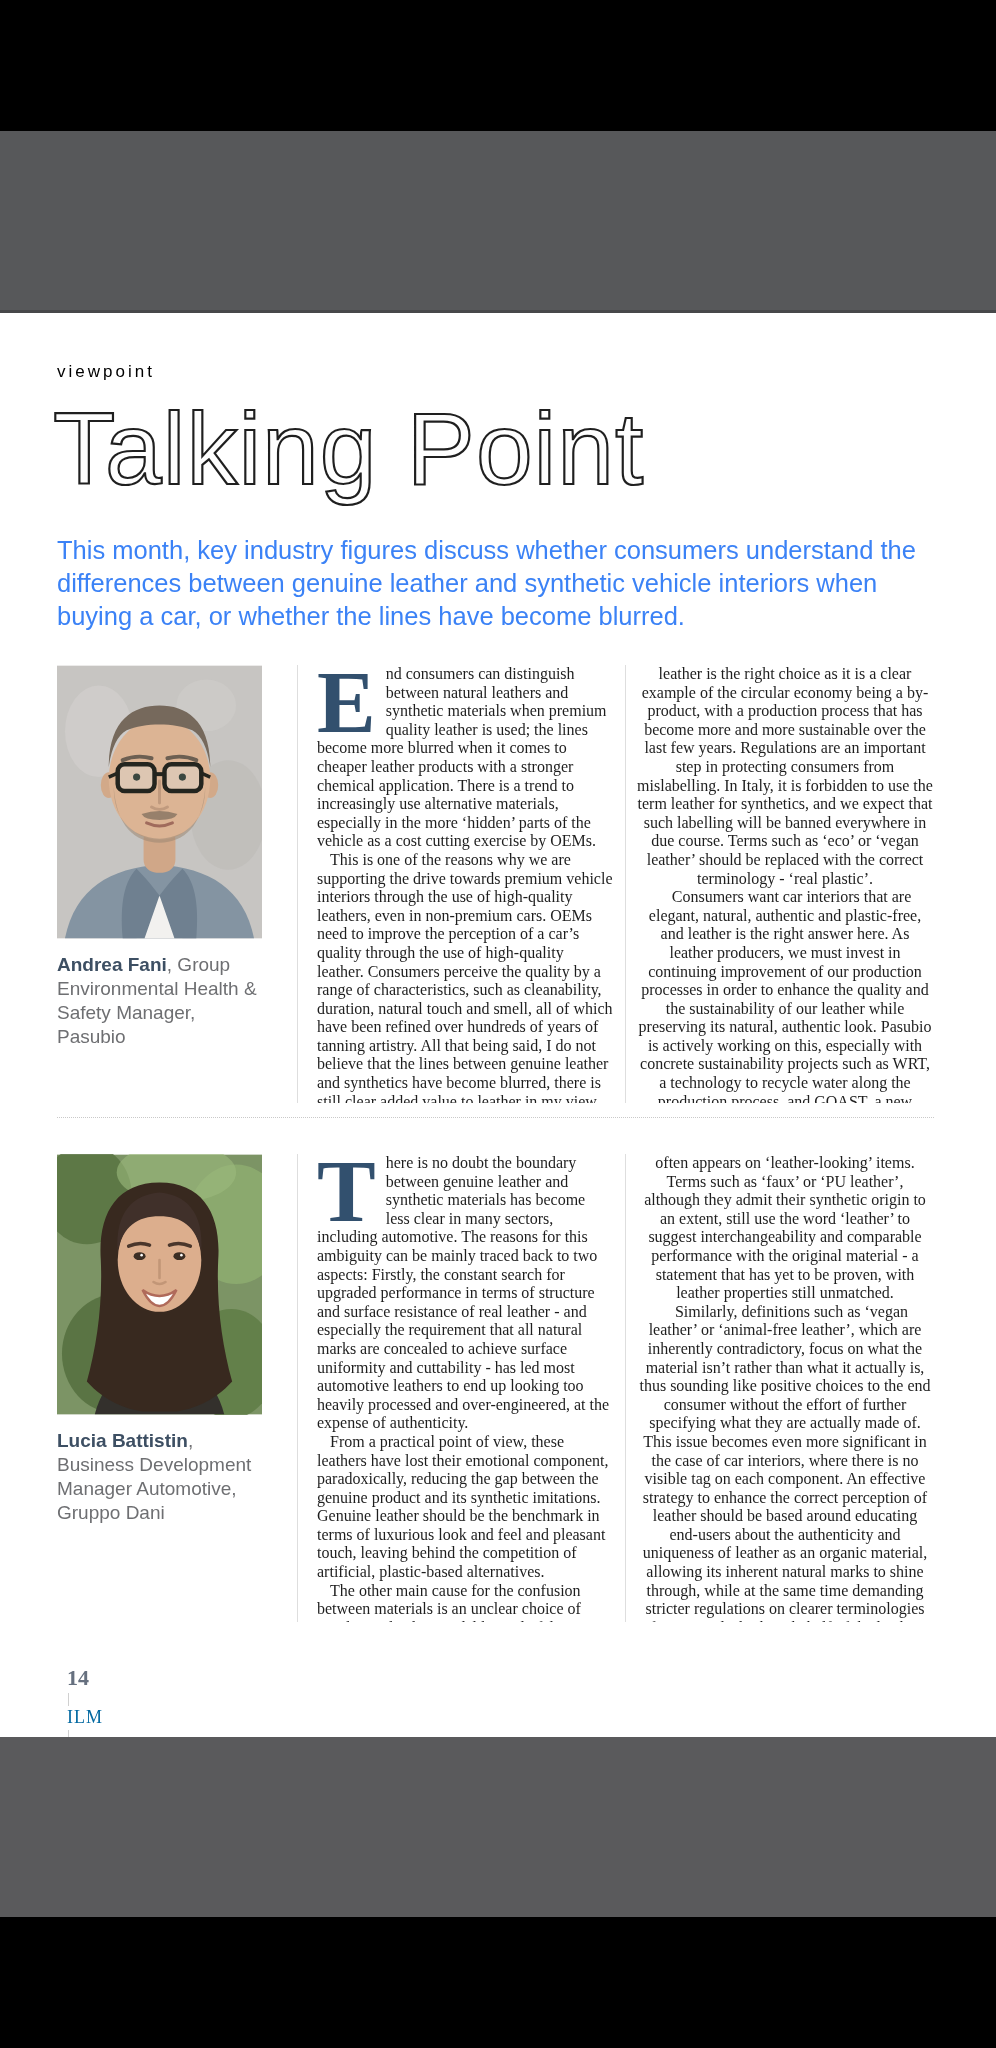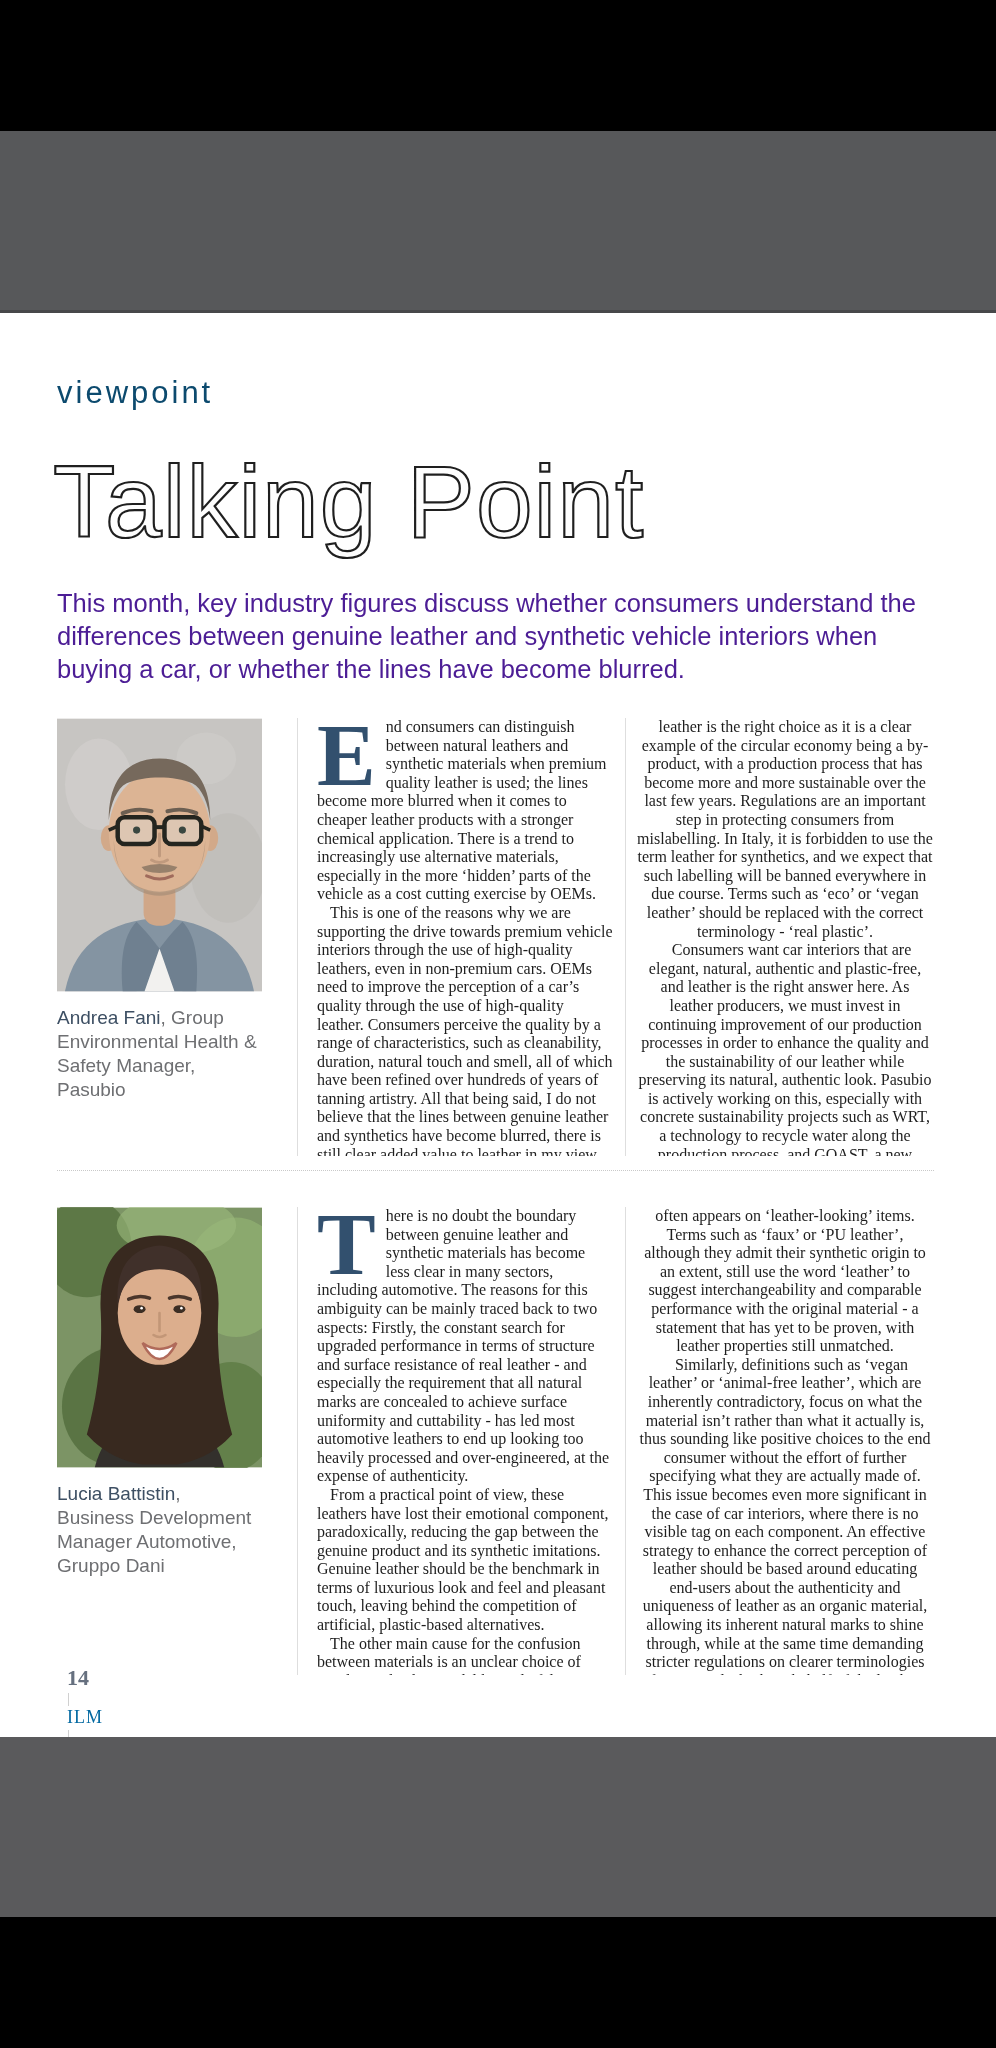--- a/index.html
+++ b/index.html
@@ -12,39 +12,39 @@
   .bar-black.bottom{top:1917px;height:131px;}
   .band-gray{position:absolute;left:0;width:996px;background:#57585a;}
   .band-gray.top{top:131px;height:182px;border-bottom:3px solid #47484a;box-sizing:border-box;}
   .band-gray.bottom{top:1737px;height:180px;background:#5a5a5c;}
 
   .page{
     position:absolute;top:313px;left:0;width:996px;height:1424px;
     background:#ffffff;box-sizing:border-box;padding-left:57px;overflow:hidden;
   }
   .eyebrow{
-    margin:62px 0 0 0;font-size:31px;color:#0c4a6e;letter-spacing:3px;font-weight:400;
+    margin:49px 0 0 0;font-size:17px;color:#000000;letter-spacing:3px;font-weight:400;
   }
   .page-title{
-    margin:40px 0 0 -4px;font-size:102px;line-height:1.0;font-weight:200;
+    margin:16px 0 0 -4px;font-size:102px;line-height:1.0;font-weight:200;
     color:#1c1c1c;letter-spacing:1px;white-space:nowrap;
   }
   @supports (-webkit-text-stroke: 1px #000){
     .page-title{color:#fefefe;-webkit-text-stroke:2.2px #1f1f1f;}
   }
   .standfirst{
-    margin:34px 0 0 0;width:884px;font-size:25.5px;line-height:33px;color:#4c1d95;
+    margin:34px 0 0 0;width:884px;font-size:25.5px;line-height:33px;color:#3b82f6;
   }
   .article{display:flex;margin-top:32px;height:438px;overflow:hidden;}
   .article.second{height:468px;margin-top:36px;}
   .photo-col{width:205px;flex:none;}
   .photo-frame{width:205px;line-height:0;}
   .photo-frame svg{display:block;}
   .caption{margin-top:14px;font-size:19px;line-height:24px;color:#6e6f72;}
-  .caption .name{font-weight:normal;color:#3d4f63;}
+  .caption .name{font-weight:bold;color:#3d4f63;}
   .vrule{width:1px;flex:none;background:#dedede;margin-left:35px;}
   .vrule.mid{margin-left:12px;}
   .col{
     width:296px;flex:none;margin-left:19px;
     font-family:"Liberation Serif",serif;font-size:16px;line-height:18.6px;color:#1e1e1e;
   }
   .col.c2{margin-left:11px;text-align:center;}
   .col p{margin:0;}
   .col p + p{text-indent:13px;}
   .dropcap{

